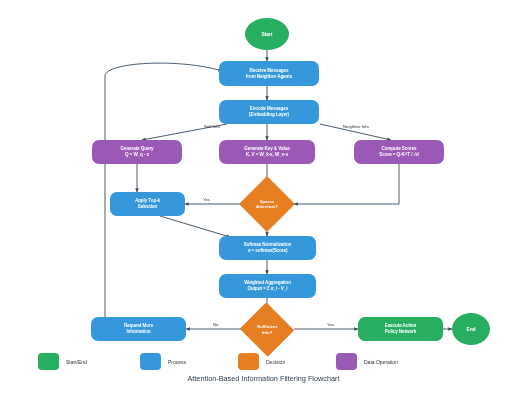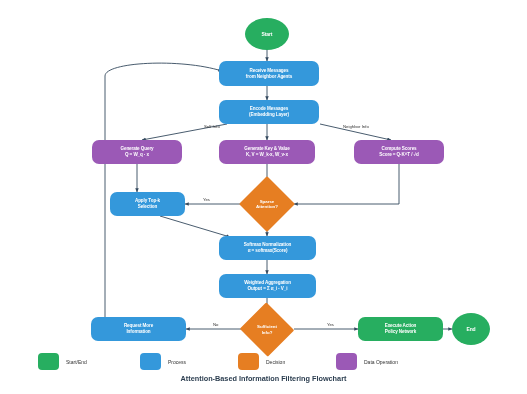--- a/index.html
+++ b/index.html
@@ -112,21 +112,21 @@
     font-size: 5px;
     color: #333333;
     white-space: nowrap;
   }
   #title {
     position: absolute;
     left: 0; top: 374px;
     width: 527px;
     text-align: center;
     font-size: 7.3px;
-    font-weight: bold;
+    font-weight: normal;
     color: #2c3e50;
     z-index: 5;
   }
 </style>
 </head>
 <body>
 
 <div id="canvas">
 
   <svg id="edges" viewBox="0 0 527 394">

